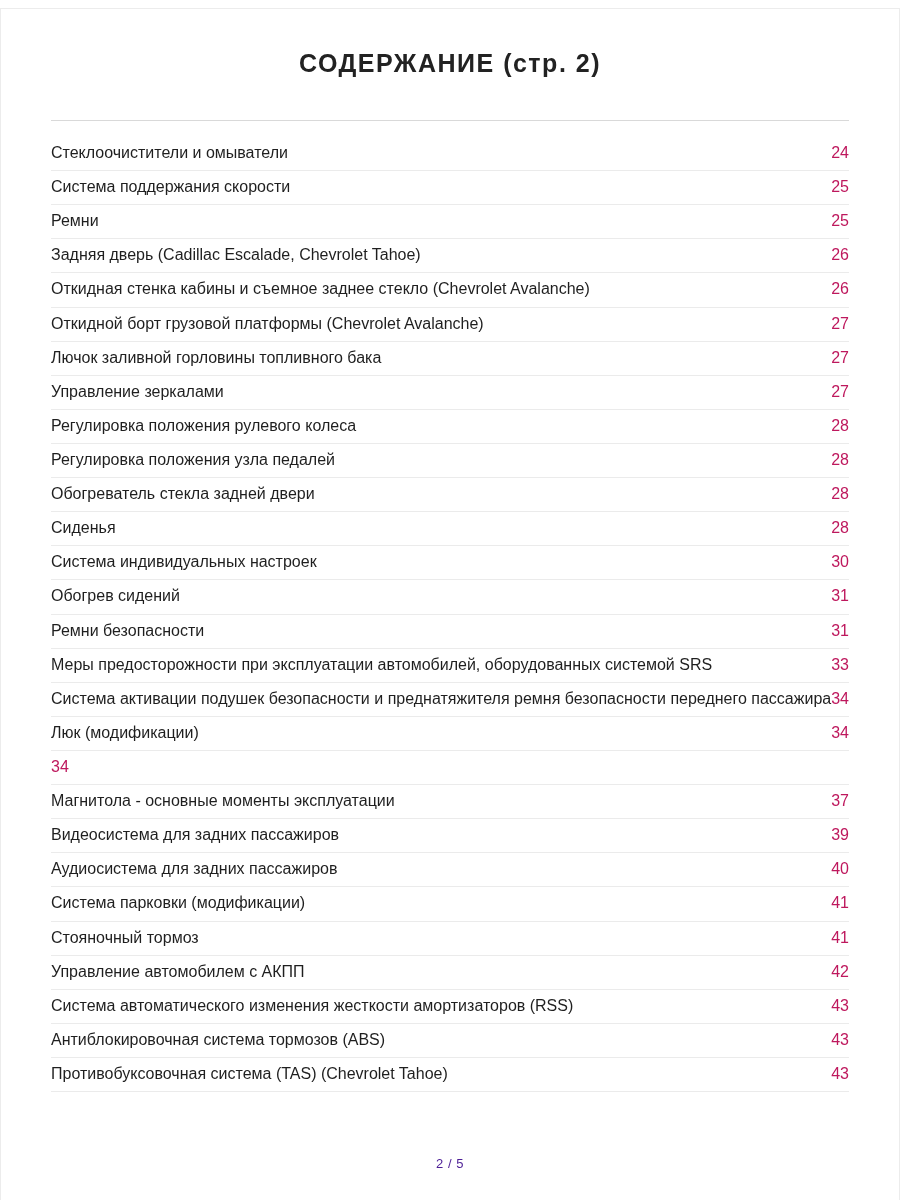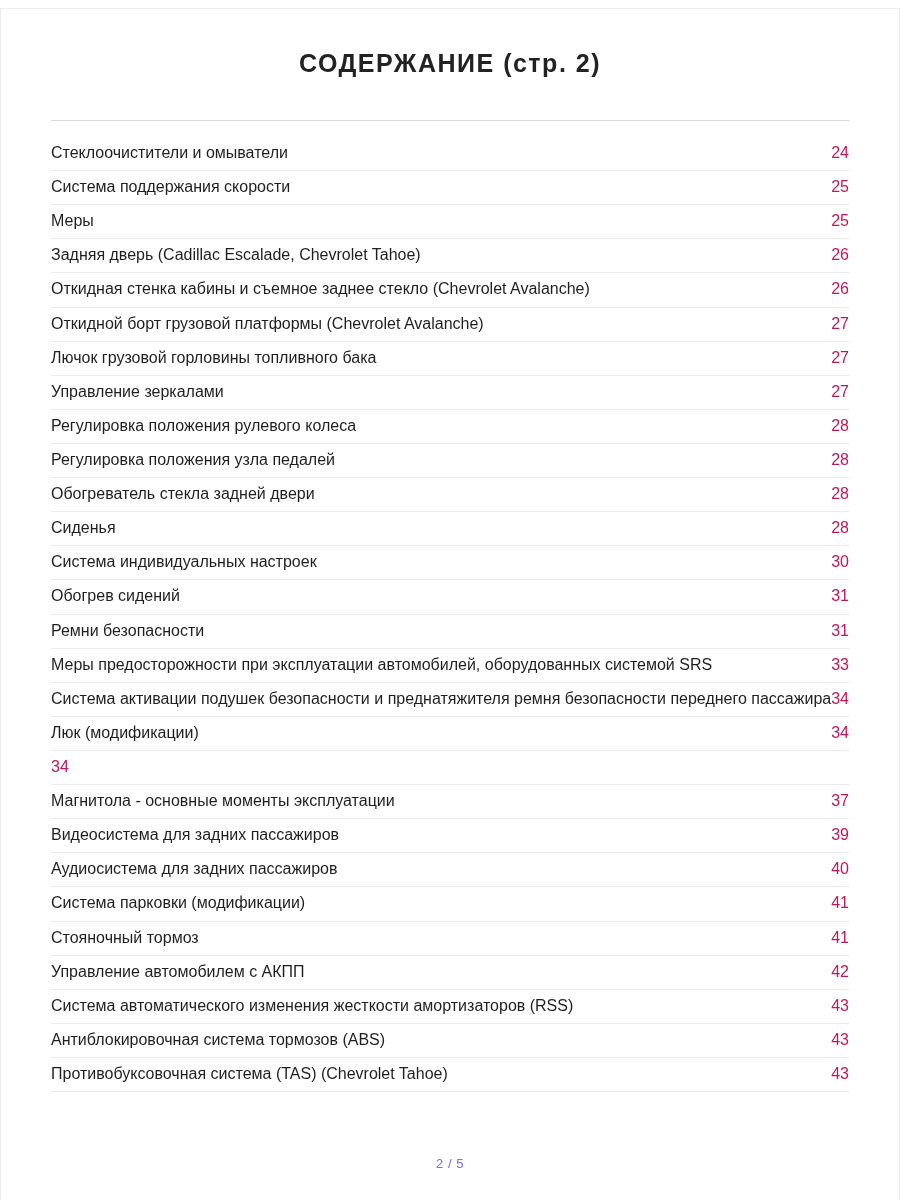--- a/index.html
+++ b/index.html
@@ -53,21 +53,21 @@
     color: #be185d;
     flex-shrink: 0;
   }
   .footer {
     position: absolute;
     left: 0;
     right: 0;
     bottom: 36px;
     text-align: center;
     font-size: 13px;
-    color: #8b5cf6;
+    color: #4c1d95;
     letter-spacing: 0.5px;
   }
 </style>
 </head>
 <body>
 
 <div class="page">
   <div class="content">
     <h1 class="doc-title">СОДЕРЖАНИЕ (стр. 2)</h1>
     <hr class="title-rule">
@@ -77,41 +77,41 @@
     <span class="toc-label">Стеклоочистители и омыватели</span>
     <span class="toc-page">24</span>
   </div>
 
   <div class="toc-row">
     <span class="toc-label">Система поддержания скорости</span>
     <span class="toc-page">25</span>
   </div>
 
   <div class="toc-row">
-    <span class="toc-label">Меры</span>
+    <span class="toc-label">Ремни</span>
     <span class="toc-page">25</span>
   </div>
 
   <div class="toc-row">
     <span class="toc-label">Задняя дверь (Cadillac Escalade, Chevrolet Tahoe)</span>
     <span class="toc-page">26</span>
   </div>
 
   <div class="toc-row">
     <span class="toc-label">Откидная стенка кабины и съемное заднее стекло (Chevrolet Avalanche)</span>
     <span class="toc-page">26</span>
   </div>
 
   <div class="toc-row">
     <span class="toc-label">Откидной борт грузовой платформы (Chevrolet Avalanche)</span>
     <span class="toc-page">27</span>
   </div>
 
   <div class="toc-row">
-    <span class="toc-label">Лючок грузовой горловины топливного бака</span>
+    <span class="toc-label">Лючок заливной горловины топливного бака</span>
     <span class="toc-page">27</span>
   </div>
 
   <div class="toc-row">
     <span class="toc-label">Управление зеркалами</span>
     <span class="toc-page">27</span>
   </div>
 
   <div class="toc-row">
     <span class="toc-label">Регулировка положения рулевого колеса</span>

